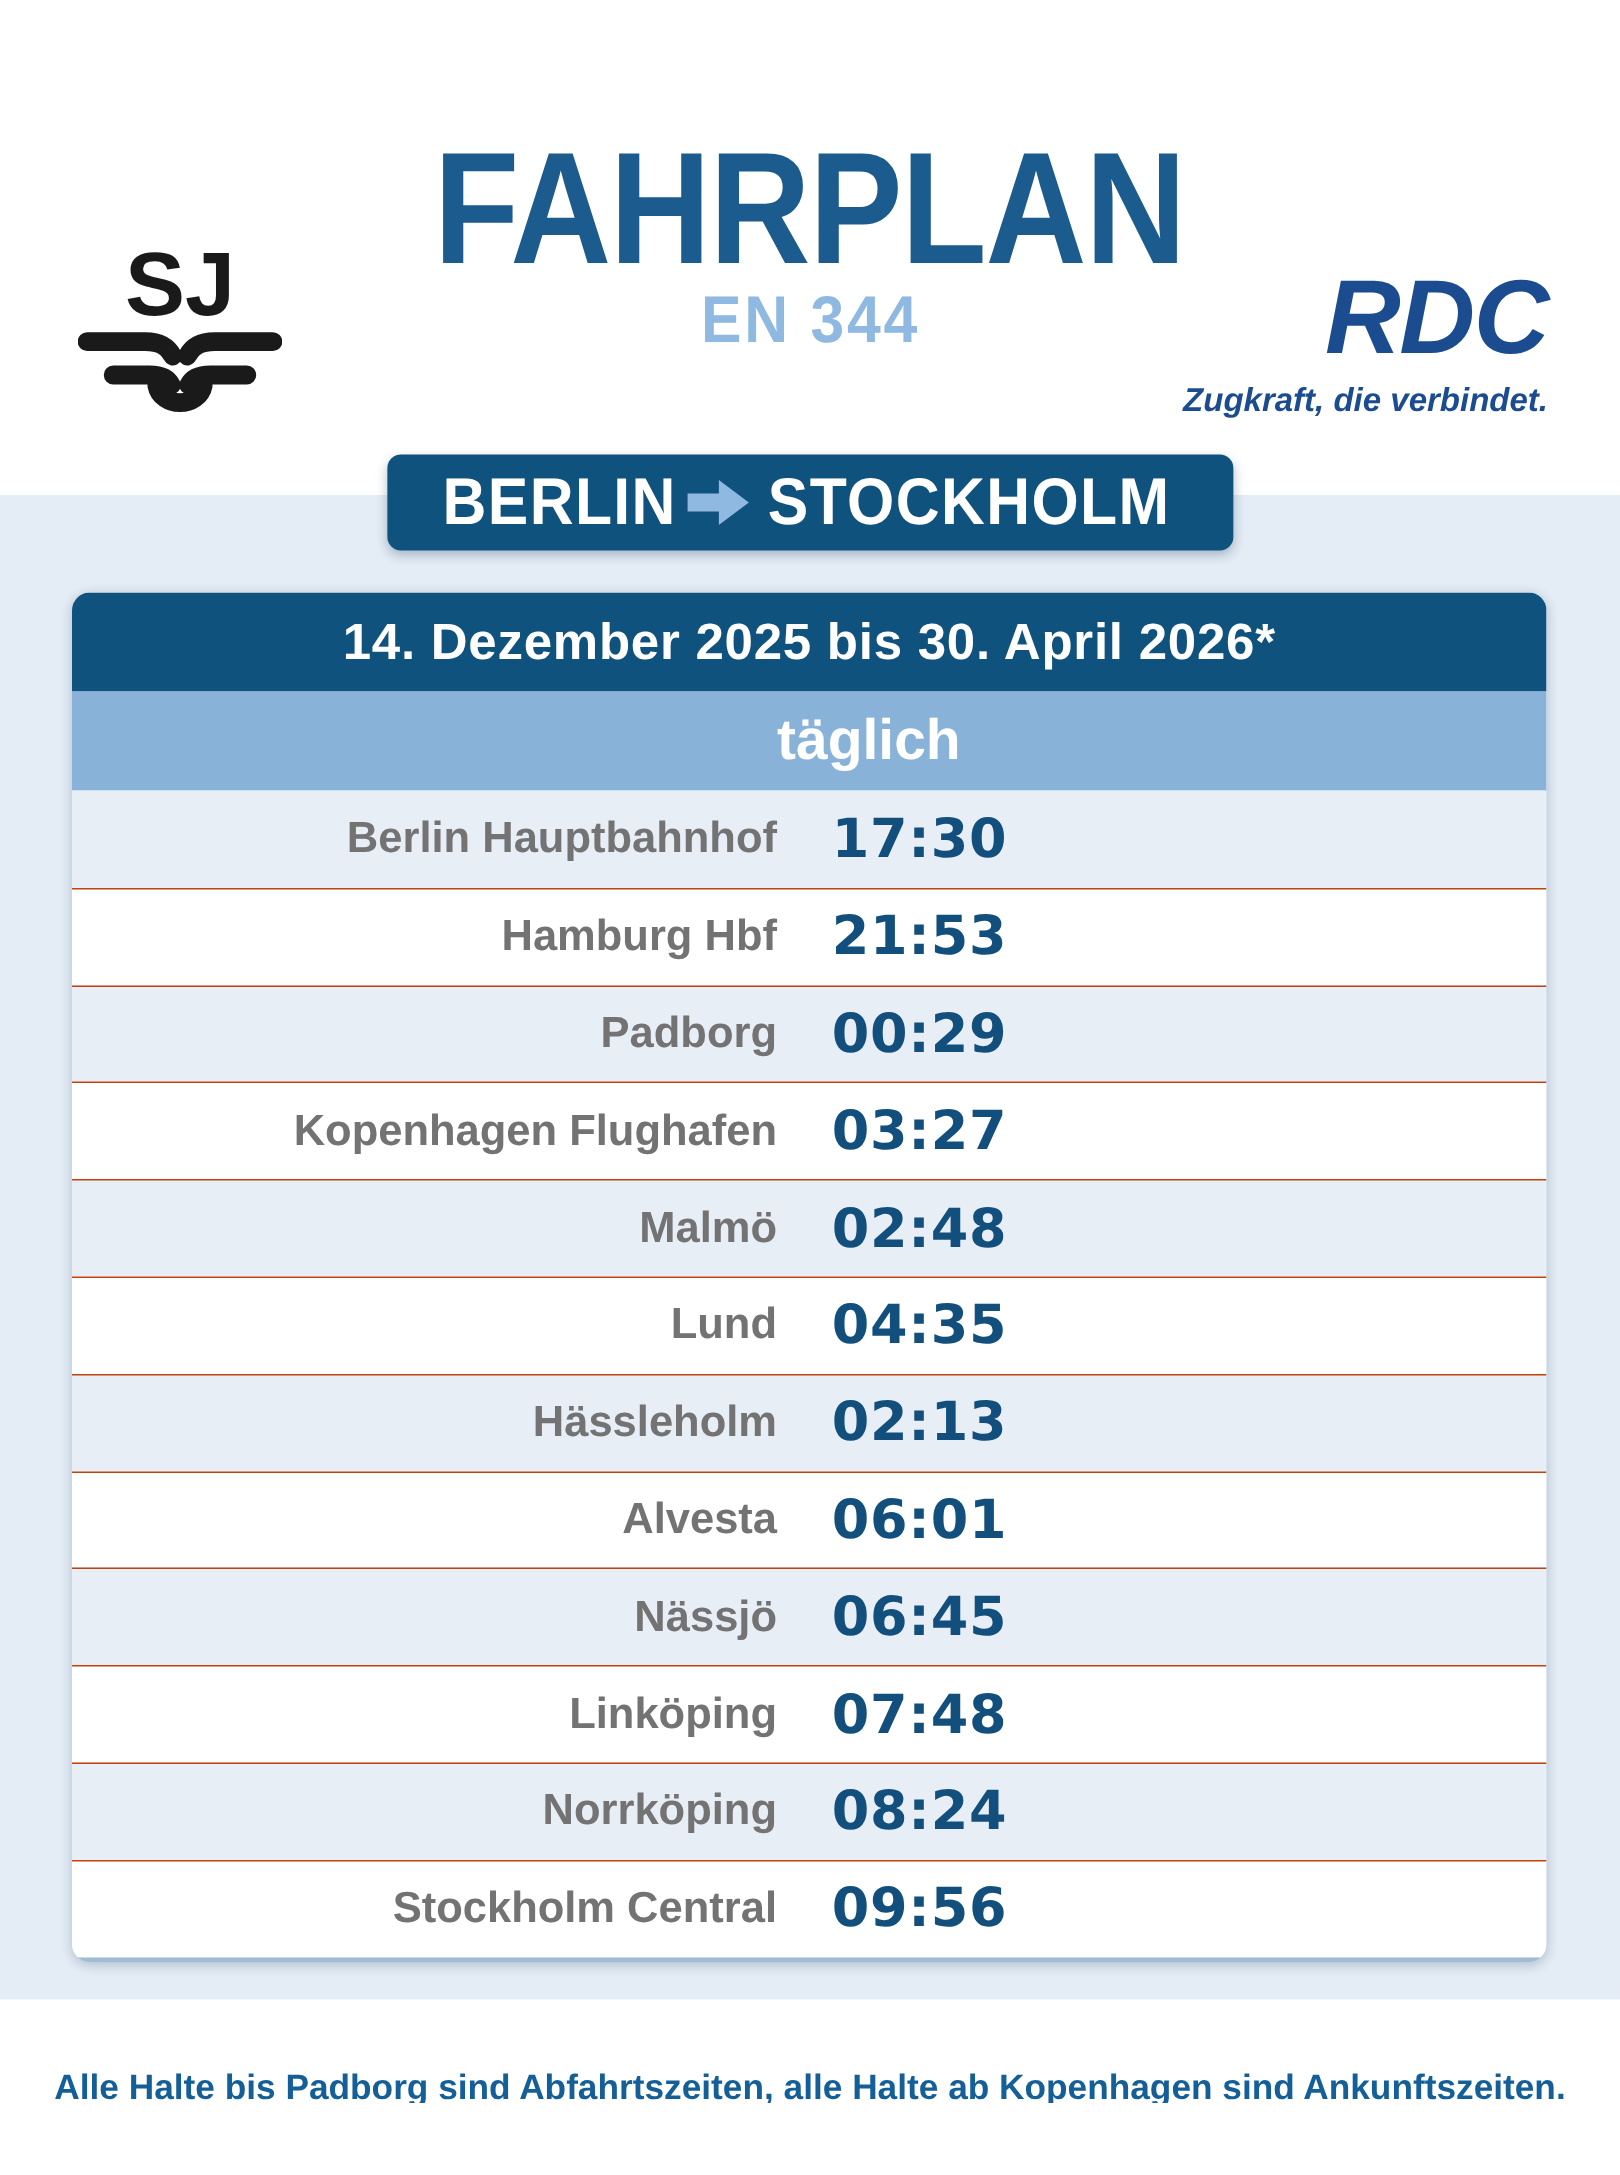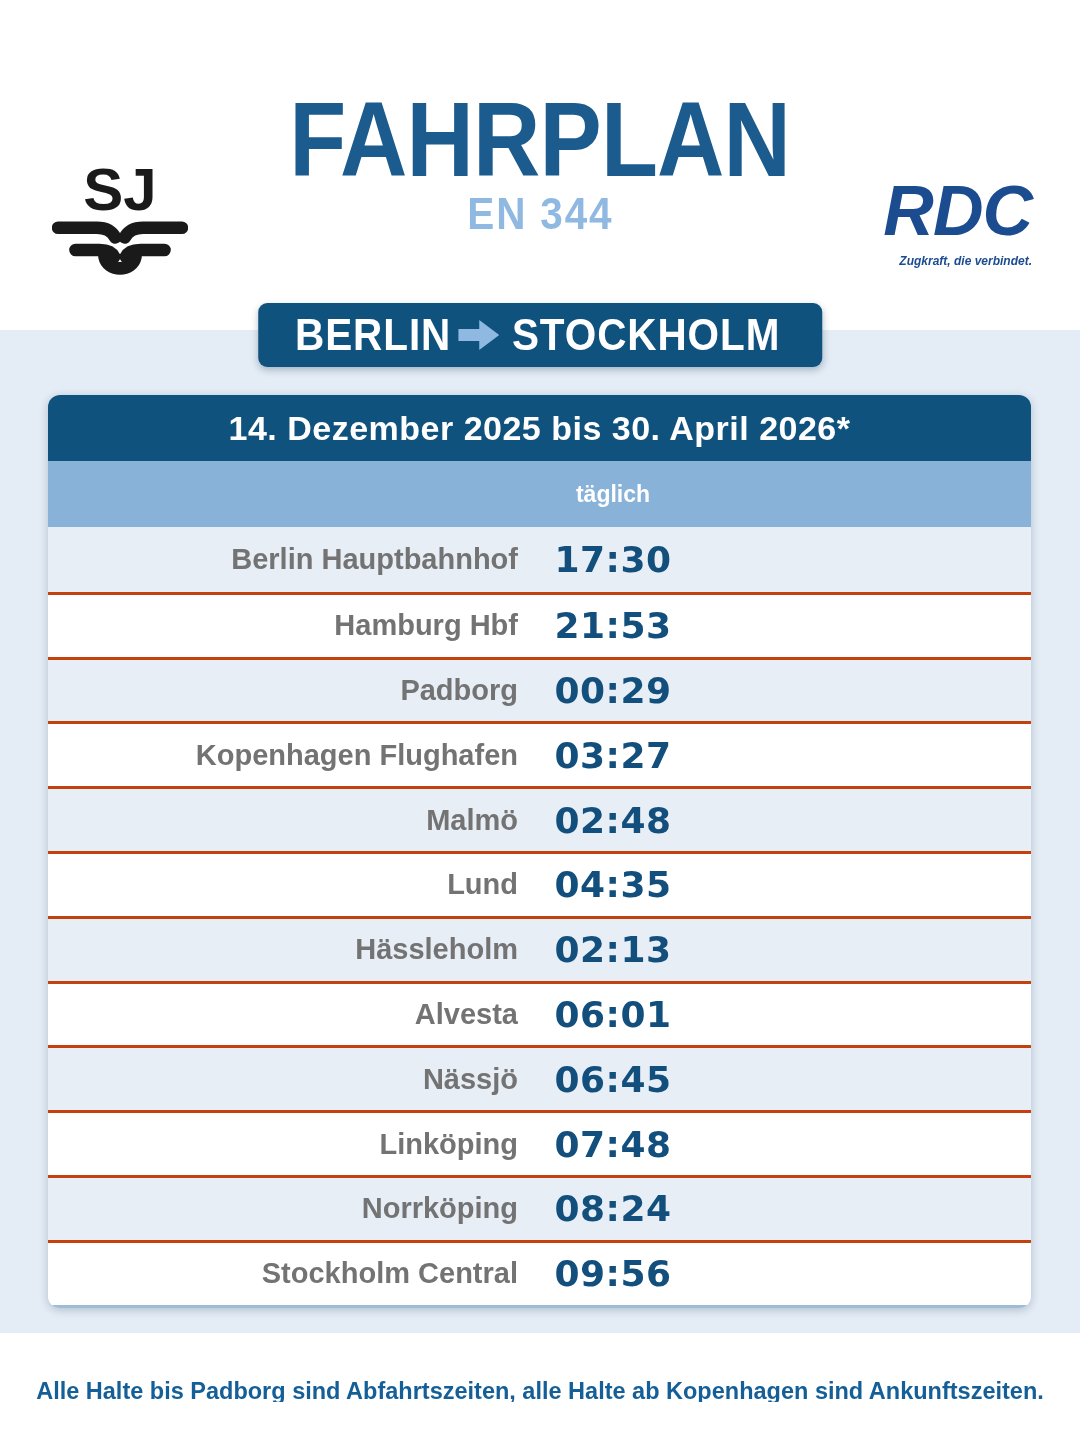--- a/index.html
+++ b/index.html
@@ -68,21 +68,21 @@
   .rdc-name {
     font-size: 70px;
     font-weight: 900;
     font-style: italic;
     color: #1c4c90;
     line-height: 1;
     letter-spacing: -1px;
   }
   .rdc-tagline {
     margin-top: 8px;
-    font-size: 12px;
+    font-size: 22px;
     font-weight: 700;
     font-style: italic;
     color: #1c4c90;
   }
 
   
   .route-banner {
     position: absolute;
     top: 303px;
     left: 50%;
@@ -130,29 +130,28 @@
     display: grid;
     grid-template-columns: 470px 190px 1fr;
     align-items: center;
   }
   .card-subheader {
     height: 66px;
     background: #89b2d9;
   }
   .card-subheader .freq {
     grid-column: 2;
-    text-align: center;
     color: #ffffff;
-    font-size: 23px;
+    font-size: 38px;
     font-weight: 700;
   }
 
   .row {
     height: 64.8px;
-    border-top: 3px solid #c2410c;
+    border-top: 1px solid #c2410c;
   }
   .row.first { border-top: none; }
   .row.odd  { background: #e7eef6; }
   .row.even { background: #ffffff; }
   .card-bottom-line { height: 0; border-top: 3px solid #a0bcd4; }
 
   .station {
     grid-column: 1;
     text-align: right;
     font-size: 29px;

